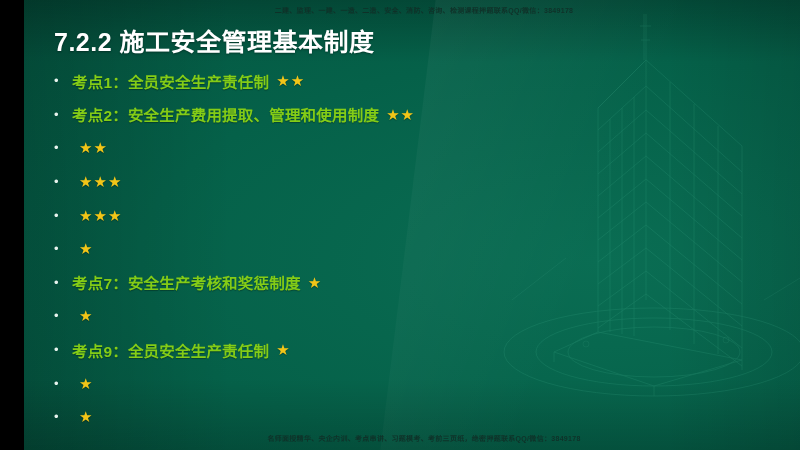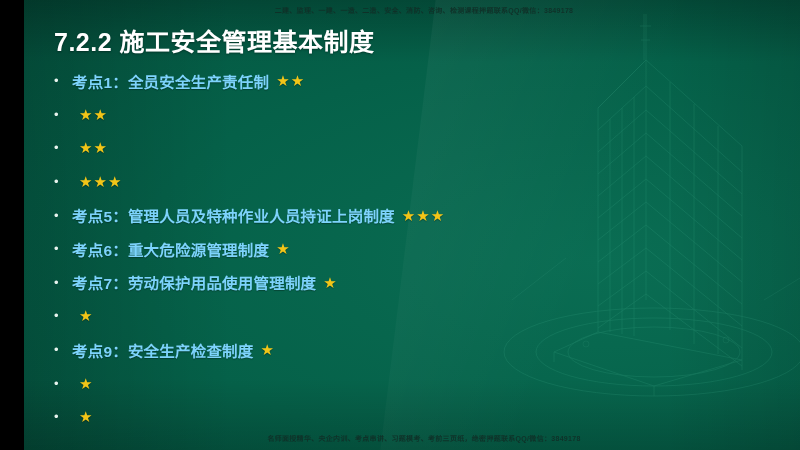--- a/index.html
+++ b/index.html
@@ -104,21 +104,21 @@
     line-height: 1;
     color: #e8f3ee;
     text-align: left;
     padding-left: 4px;
     box-sizing: border-box;
   }
   .row-text {
     flex: 0 0 auto;
     font-size: 15.5px;
     font-weight: 700;
-    color: #7dd3fc;
+    color: #84cc16;
     letter-spacing: 0.2px;
     text-shadow: 0 1px 1px rgba(0,0,0,0.3);
   }
   .stars {
     flex: 0 0 auto;
     margin-left: 7px;
     color: #f2c518;
     font-size: 15px;
     letter-spacing: 1px;
     line-height: 1;
@@ -195,52 +195,51 @@
   <div class="title">7.2.2 施工安全管理基本制度</div>
 
   <div class="list">
     <div class="row">
       <span class="bullet">•</span>
       <span class="row-text">考点1：全员安全生产责任制</span>
       <span class="stars">★★</span>
     </div>
     <div class="row">
       <span class="bullet">•</span>
+      <span class="row-text">考点2：安全生产费用提取、管理和使用制度</span>
       <span class="stars">★★</span>
     </div>
     <div class="row">
       <span class="bullet">•</span>
       <span class="stars">★★</span>
     </div>
     <div class="row">
       <span class="bullet">•</span>
       <span class="stars">★★★</span>
     </div>
     <div class="row">
       <span class="bullet">•</span>
-      <span class="row-text">考点5：管理人员及特种作业人员持证上岗制度</span>
       <span class="stars">★★★</span>
     </div>
     <div class="row">
       <span class="bullet">•</span>
-      <span class="row-text">考点6：重大危险源管理制度</span>
-      <span class="stars">★</span>
-    </div>
-    <div class="row">
-      <span class="bullet">•</span>
-      <span class="row-text">考点7：劳动保护用品使用管理制度</span>
-      <span class="stars">★</span>
-    </div>
-    <div class="row">
-      <span class="bullet">•</span>
-      <span class="stars">★</span>
-    </div>
-    <div class="row">
-      <span class="bullet">•</span>
-      <span class="row-text">考点9：安全生产检查制度</span>
+      <span class="stars">★</span>
+    </div>
+    <div class="row">
+      <span class="bullet">•</span>
+      <span class="row-text">考点7：安全生产考核和奖惩制度</span>
+      <span class="stars">★</span>
+    </div>
+    <div class="row">
+      <span class="bullet">•</span>
+      <span class="stars">★</span>
+    </div>
+    <div class="row">
+      <span class="bullet">•</span>
+      <span class="row-text">考点9：全员安全生产责任制</span>
       <span class="stars">★</span>
     </div>
     <div class="row">
       <span class="bullet">•</span>
       <span class="stars">★</span>
     </div>
     <div class="row">
       <span class="bullet">•</span>
       <span class="stars">★</span>
     </div>

